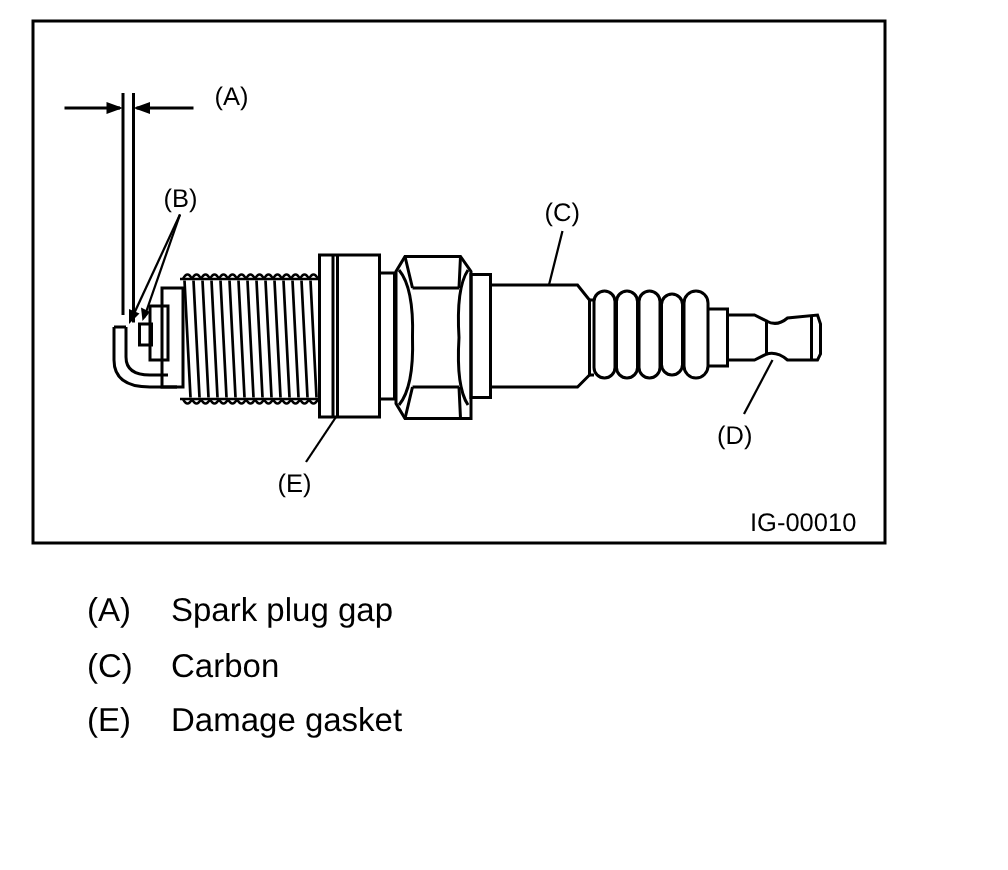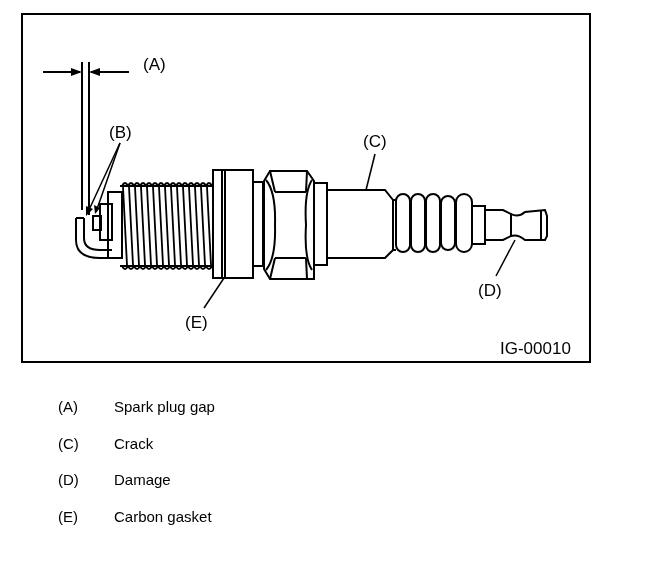--- a/index.html
+++ b/index.html
@@ -2,21 +2,21 @@
 <html><head>
 <meta charset="utf-8">
 <style>
   html, body { margin: 0; padding: 0; background: #ffffff; }
   body { width: 672px; height: 580px; position: relative; overflow: hidden;
          font-family: "Liberation Sans", sans-serif; color: #000; }
   #figure { position: absolute; left: 0; top: 0; }
   .lbl { font-family: "Liberation Sans", sans-serif; font-size: 17px; fill: #000; }
   .lbl-id { font-family: "Liberation Sans", sans-serif; font-size: 17px; fill: #000; }
   .legend { position: absolute; left: 58px; top: 392px; margin: 0; padding: 0; list-style: none; }
-  .legend li { height: 36.5px; font-size: 15px; line-height: 30px; white-space: nowrap; }
+  .legend li { height: 36.5px; font-size: 22px; line-height: 30px; white-space: nowrap; }
   .legend .key { display: inline-block; width: 56px; }
   .legend .desc { display: inline-block; }
 </style>
 </head>
 <body>
 
 <svg id="figure" width="672" height="380" viewBox="0 0 672 380">
 
   <rect x="22" y="14" width="568" height="348" fill="none" stroke="#000" stroke-width="2"></rect>
 
@@ -95,21 +95,18 @@
   <text class="lbl" x="478" y="296">(D)</text>
   <text class="lbl" x="185" y="328">(E)</text>
   <text class="lbl-id" x="500" y="354">IG-00010</text>
 </svg>
 
 <ul class="legend">
   <li>
     <span class="key">(A)</span><span class="desc">Spark plug gap</span>
   </li>
   <li>
-    <span class="key">(C)</span><span class="desc">Crack</span>
+    <span class="key">(C)</span><span class="desc">Carbon</span>
   </li>
   <li>
-    <span class="key">(D)</span><span class="desc">Damage</span>
-  </li>
-  <li>
-    <span class="key">(E)</span><span class="desc">Carbon gasket</span>
+    <span class="key">(E)</span><span class="desc">Damage gasket</span>
   </li>
 </ul>
 
 </body></html>

